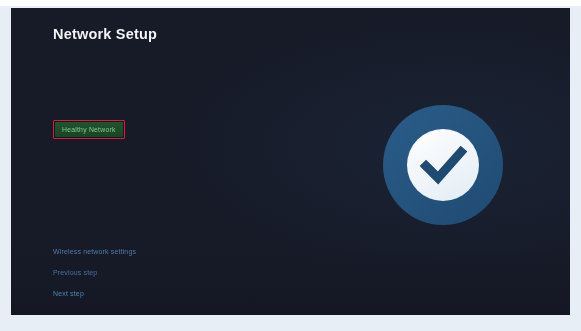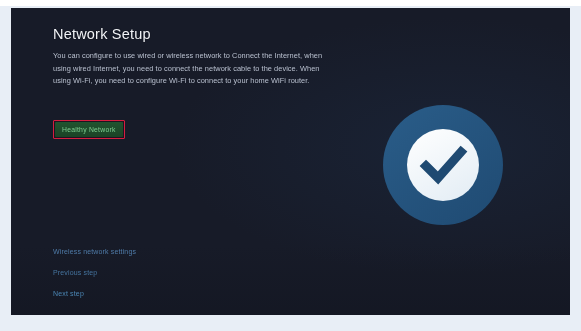--- a/index.html
+++ b/index.html
@@ -57,21 +57,21 @@
   .content {
     position: absolute;
     left: 42px;
     top: 18px;
     width: 300px;
     z-index: 3;
   }
 
   .title {
     font-size: 14.5px;
-    font-weight: normal;
+    font-weight: bold;
     color: #f2f4f8;
     letter-spacing: 0.2px;
     margin: 0 0 8px 0;
     text-shadow: 0 0 1px rgba(0,0,0,0.6);
   }
 
   .desc {
     font-size: 7.4px;
     line-height: 1.72;
     color: #b9c0cf;
@@ -187,21 +187,20 @@
 </style>
 </head>
 <body>
 
 <div id="screen">
 
   <div class="panel">
 
     <div class="content">
       <h1 class="title">Network Setup</h1>
-      <p class="desc">You can configure to use wired or wireless network to Connect the Internet, when using wired Internet, you need to connect the network cable to the device. When using Wi-Fi, you need to configure Wi-Fi to connect to your home WiFi router.</p>
     </div>
 
     <div class="status-wrap">
       <div class="status-outline">
         <button class="status-btn">Healthy Network</button>
       </div>
     </div>
 
     <div class="check-graphic">
       <div class="check-shadow">

